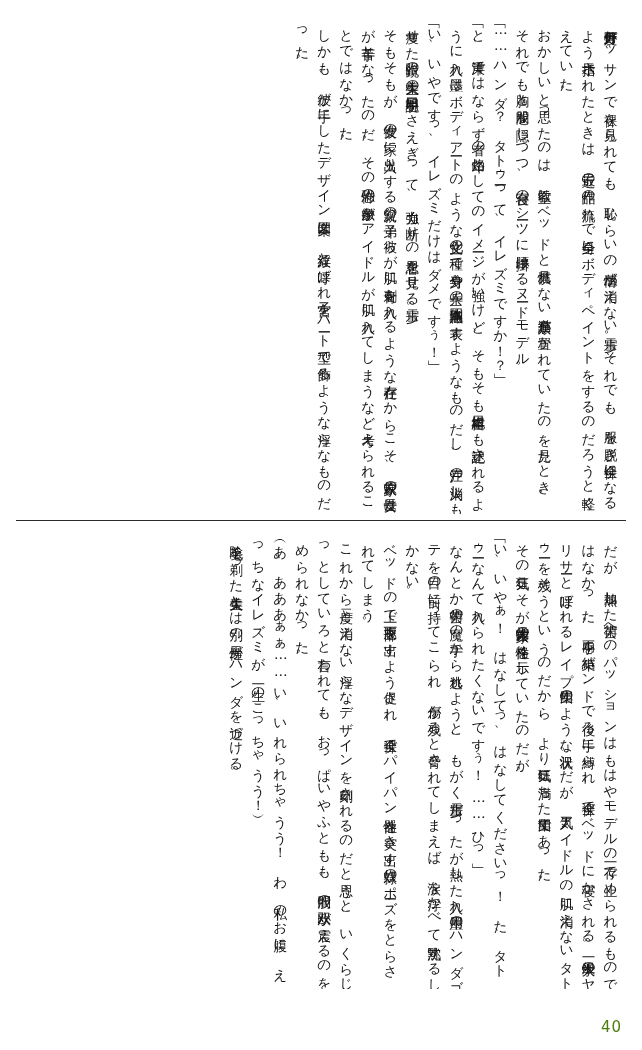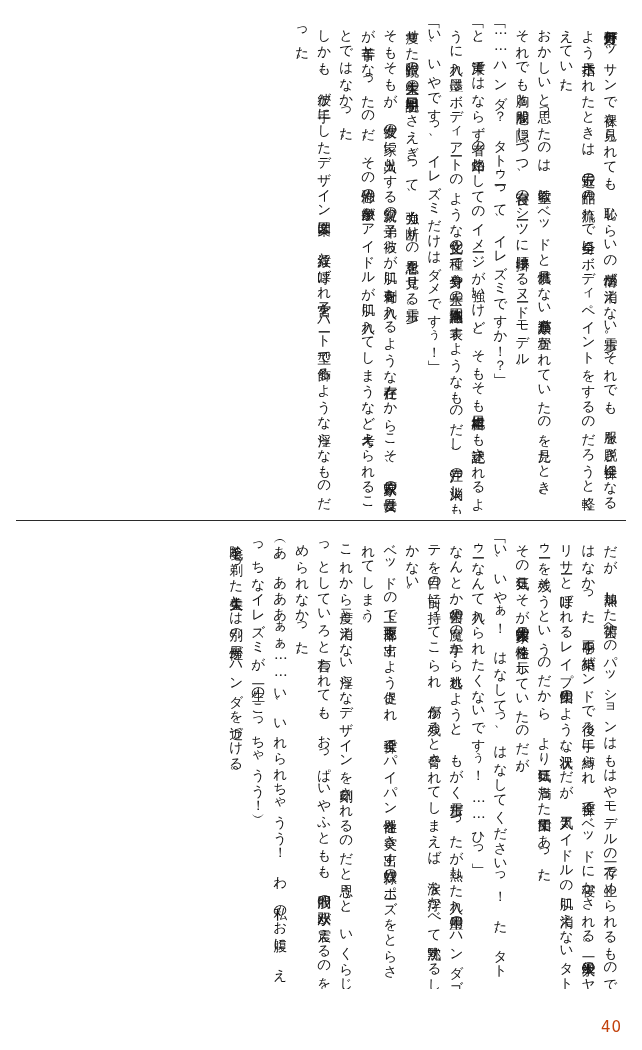--- a/index.html
+++ b/index.html
@@ -60,21 +60,21 @@
   .para {
     display: block;
     margin: 0;
   }
   .pagenum {
     position: absolute;
     right: 20px;
     bottom: 14px;
     font-size: 15px;
     font-family: "DejaVu Sans", "Liberation Sans", sans-serif;
-    color: #c2410c;
+    color: #4d7c0f;
     letter-spacing: 1px;
   }
 </style>
 </head>
 <body>
 
 <div class="page">
 
   <div class="vsection section-top">
     <p class="para">何度野外デッサンで裸を見られても、恥じらいの感情が消えない雪歩。それでも、服を脱ぎ全裸になるよう指示されたときは、最近の作品の流れで全身にボディペイントをするのだろうと軽く考えていた。</p>

